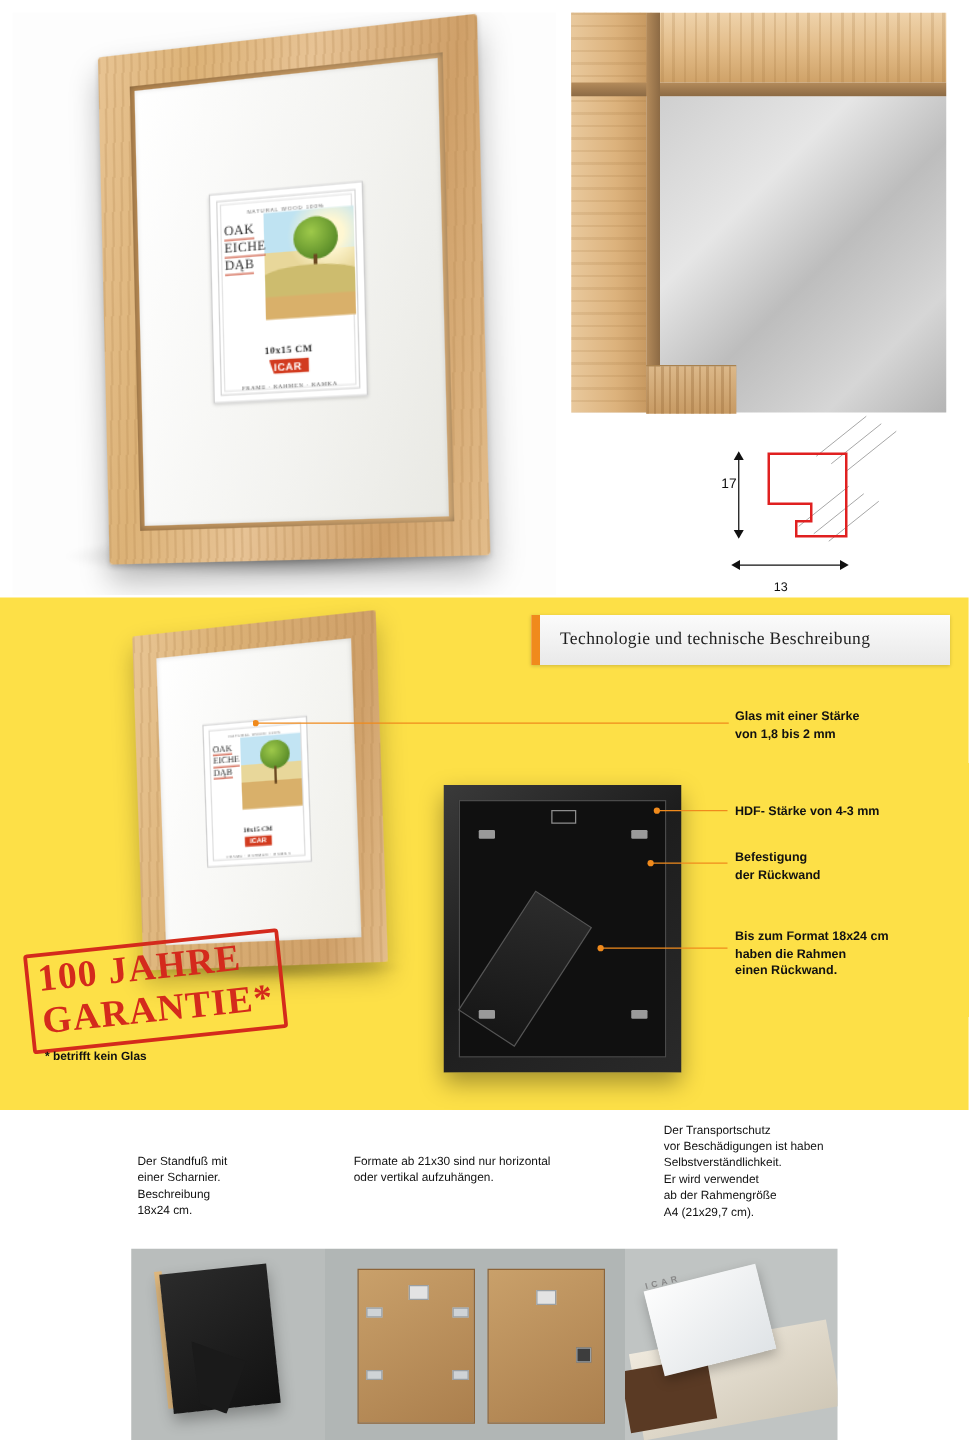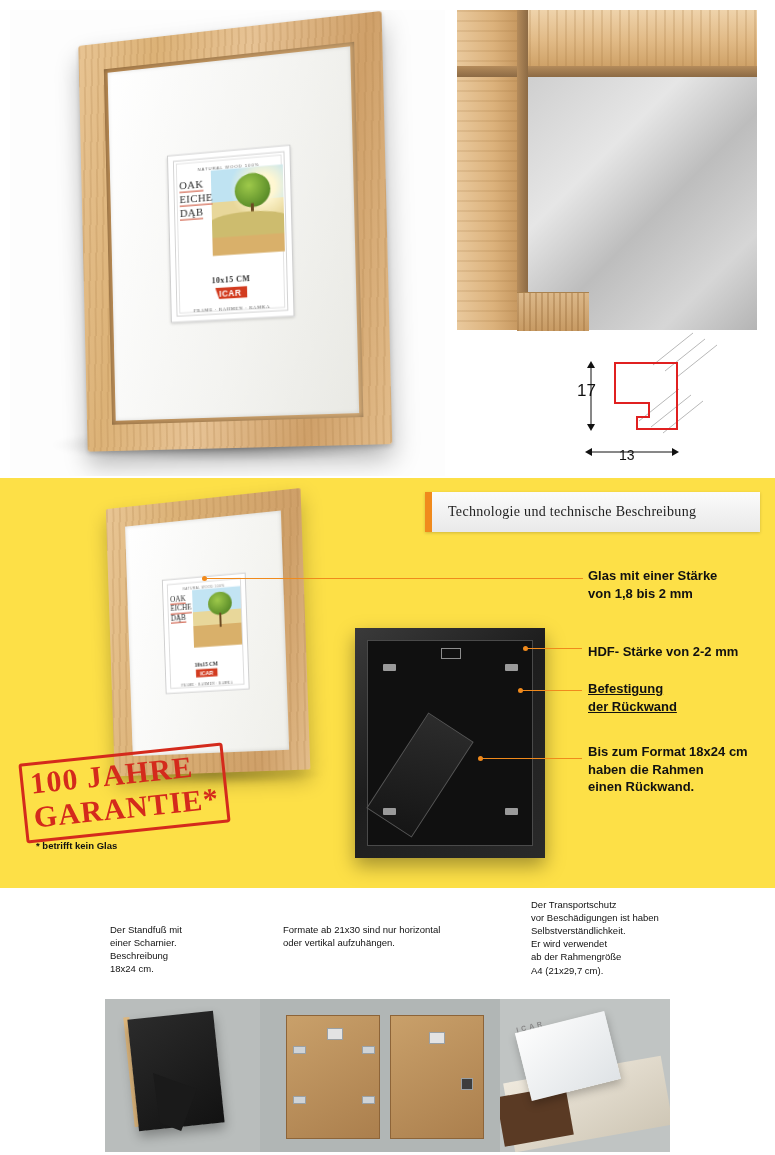--- a/index.html
+++ b/index.html
@@ -133,25 +133,25 @@
     background:
       repeating-linear-gradient(90deg, rgba(150,105,55,.35) 0 2px, rgba(255,255,255,0) 2px 6px),
       linear-gradient(180deg,#dcb889,#c79a63);
     border-top:1px solid #a9824f;
   }
 
   
   .profile-box{position:absolute;left:555px;top:315px;width:200px;height:150px;}
   .profile-svg{position:absolute;left:0;top:0;}
   .dim-v{
-    position:absolute;left:12px;top:56px;font-size:17px;color:#111;
+    position:absolute;left:12px;top:56px;font-size:11px;color:#111;
     font-family:"Liberation Sans",sans-serif;
   }
   .dim-h{
-    position:absolute;left:54px;top:122px;font-size:14px;color:#111;
+    position:absolute;left:54px;top:140px;font-size:10px;color:#111;
   }
 
   
   .mid{position:absolute;left:0;top:478px;width:775px;height:410px;background:#fde047;}
 
   .frame-small{
     position:absolute;left:110px;top:20px;width:200px;height:275px;
     transform:perspective(800px) rotateY(-12deg) rotate(-2deg);
     transform-origin:50% 100%;
   }
@@ -206,21 +206,21 @@
   .back-stand{
     position:absolute;left:38px;top:90px;width:52px;height:112px;
     background:linear-gradient(160deg,#2c2c2c,#151515);
     border:1px solid #555;
     transform:rotate(33deg);
   }
   .back-clip{position:absolute;width:13px;height:7px;background:#9a9a9a;border-radius:1px;}
   .back-hook{position:absolute;left:86px;top:20px;width:18px;height:9px;border:1px solid #8d8d8d;}
 
   
-  .callout{position:absolute;font-size:13px;font-weight:bold;color:#111;line-height:1.35;}
+  .callout{position:absolute;font-size:10px;font-weight:bold;color:#111;line-height:1.35;}
   .dot{position:absolute;width:5px;height:5px;border-radius:50%;background:#f08a1c;}
   .lead{position:absolute;height:1px;background:#f08a1c;}
 
   
   .stamp{
     position:absolute;left:22px;top:275px;width:205px;height:80px;
     transform:rotate(-6deg);
   }
   .stamp-box{
     position:absolute;inset:0;border:3px solid #d42a1c;border-radius:3px;
@@ -386,26 +386,26 @@
     <div class="dot" style="left:202px;top:98px;"></div>
     <div class="lead" style="left:206px;top:100px;width:377px;"></div>
     <div class="callout" style="left:588px;top:89px;">
       <div>Glas mit einer Stärke</div>
       <div>von 1,8 bis 2 mm</div>
     </div>
 
     <div class="dot" style="left:523px;top:168px;"></div>
     <div class="lead" style="left:527px;top:170px;width:55px;"></div>
     <div class="callout" style="left:588px;top:165px;">
-      <div>HDF- Stärke von 2-2 mm</div>
+      <div>HDF- Stärke von 4-3 mm</div>
     </div>
 
     <div class="dot" style="left:518px;top:210px;"></div>
     <div class="lead" style="left:522px;top:212px;width:60px;"></div>
-    <div class="callout" style="left:588px;top:202px;text-decoration:underline;">
+    <div class="callout" style="left:588px;top:202px;">
       <div>Befestigung</div>
       <div>der Rückwand</div>
     </div>
 
     <div class="dot" style="left:478px;top:278px;"></div>
     <div class="lead" style="left:482px;top:280px;width:100px;"></div>
     <div class="callout" style="left:588px;top:265px;">
       <div>Bis zum Format 18x24 cm</div>
       <div>haben die Rahmen</div>
       <div>einen Rückwand.</div>

